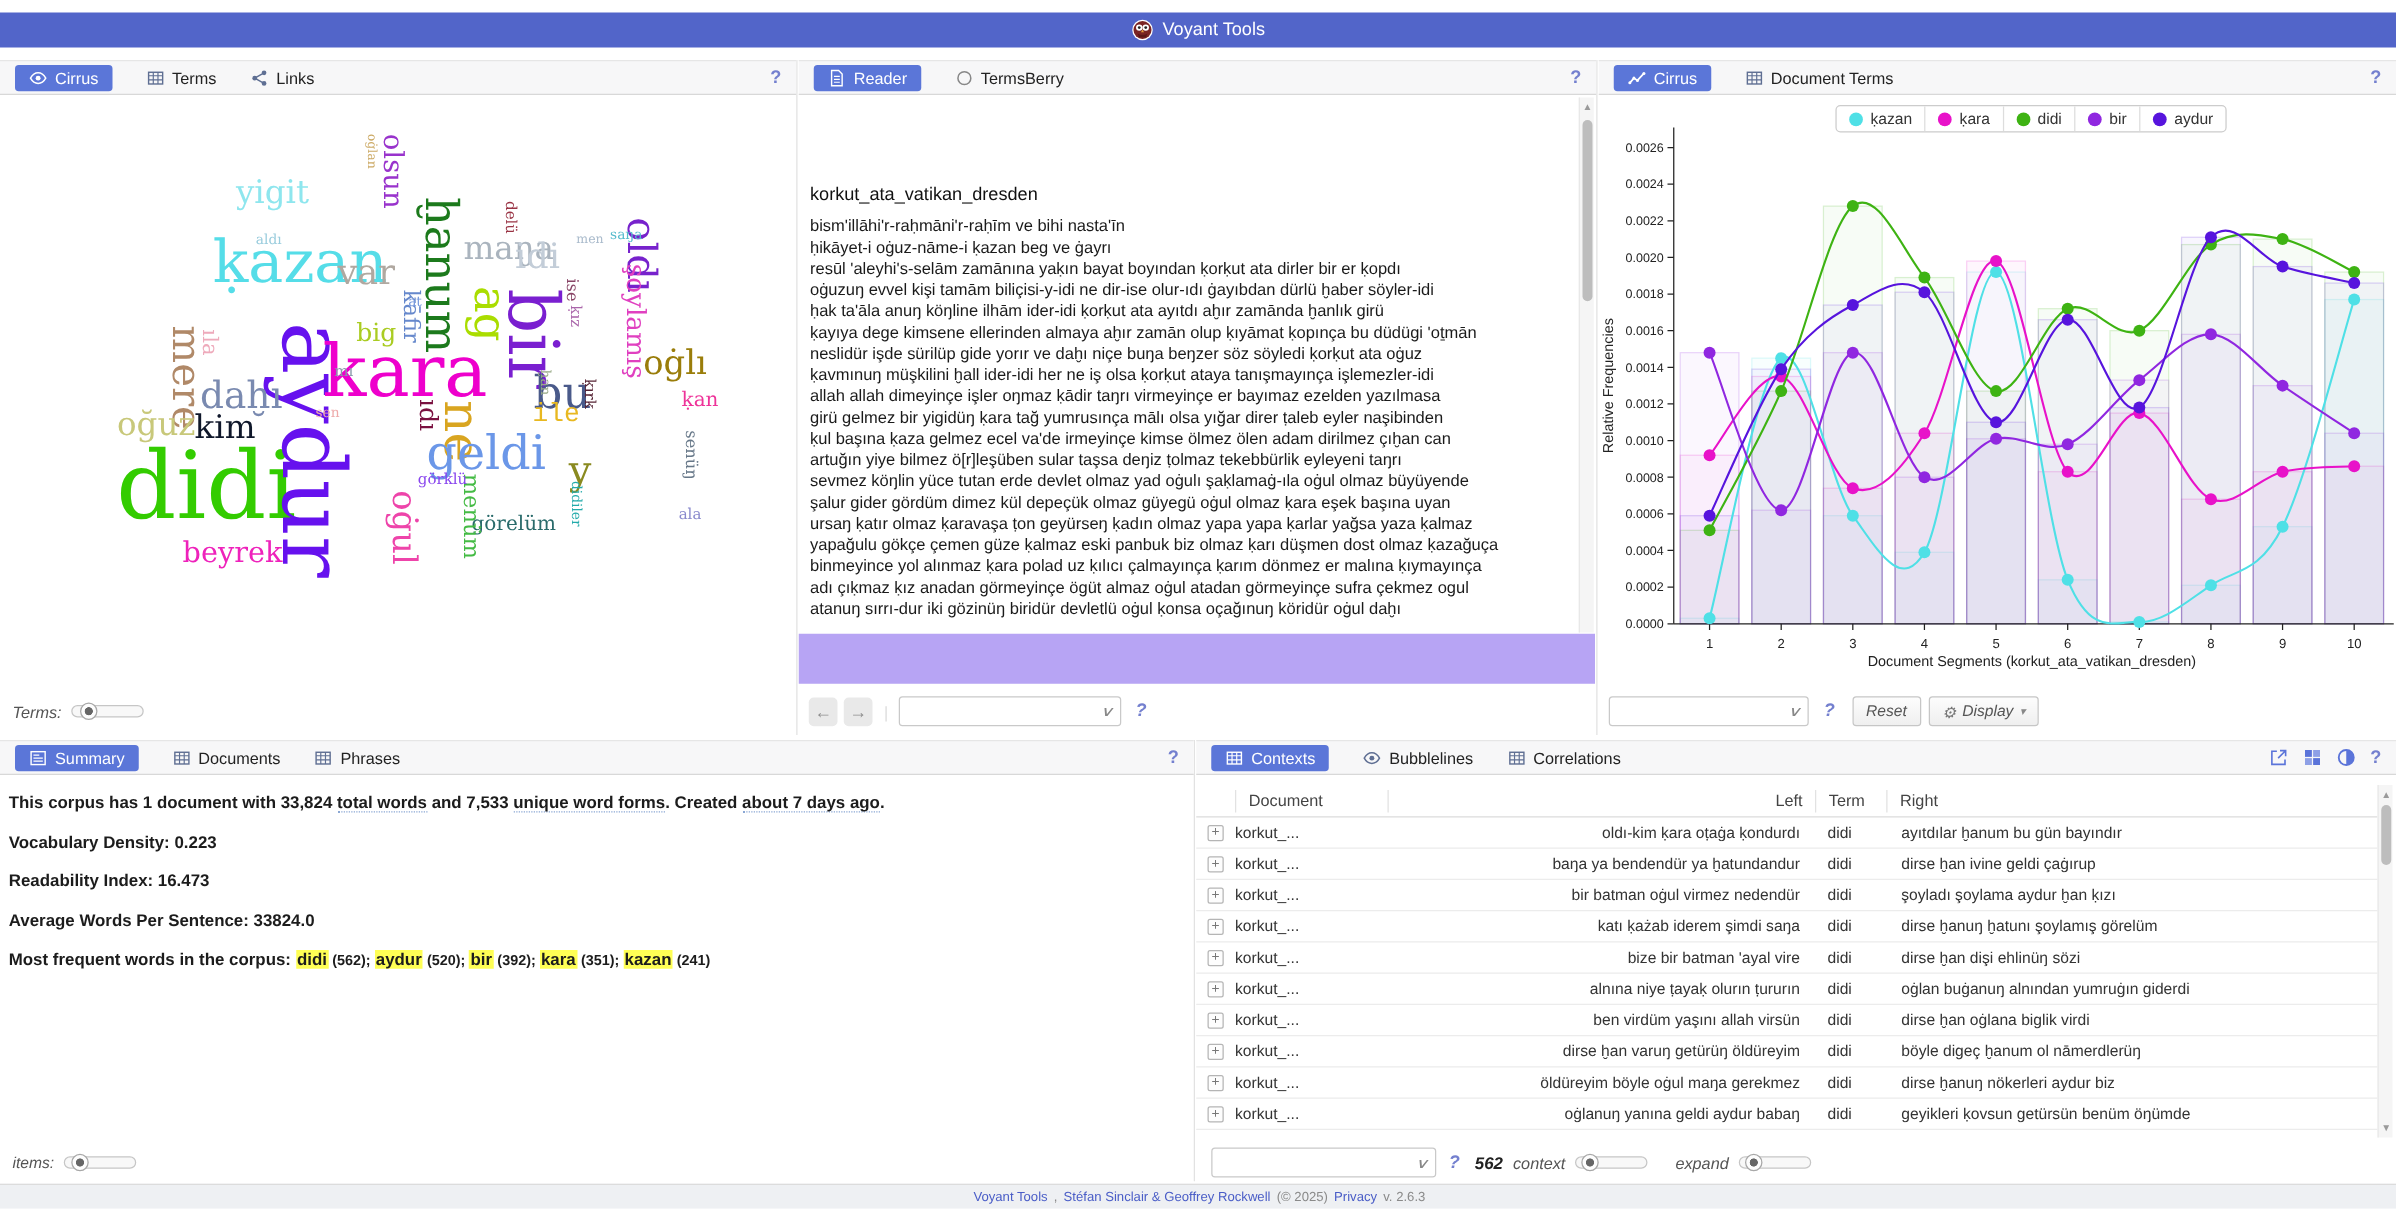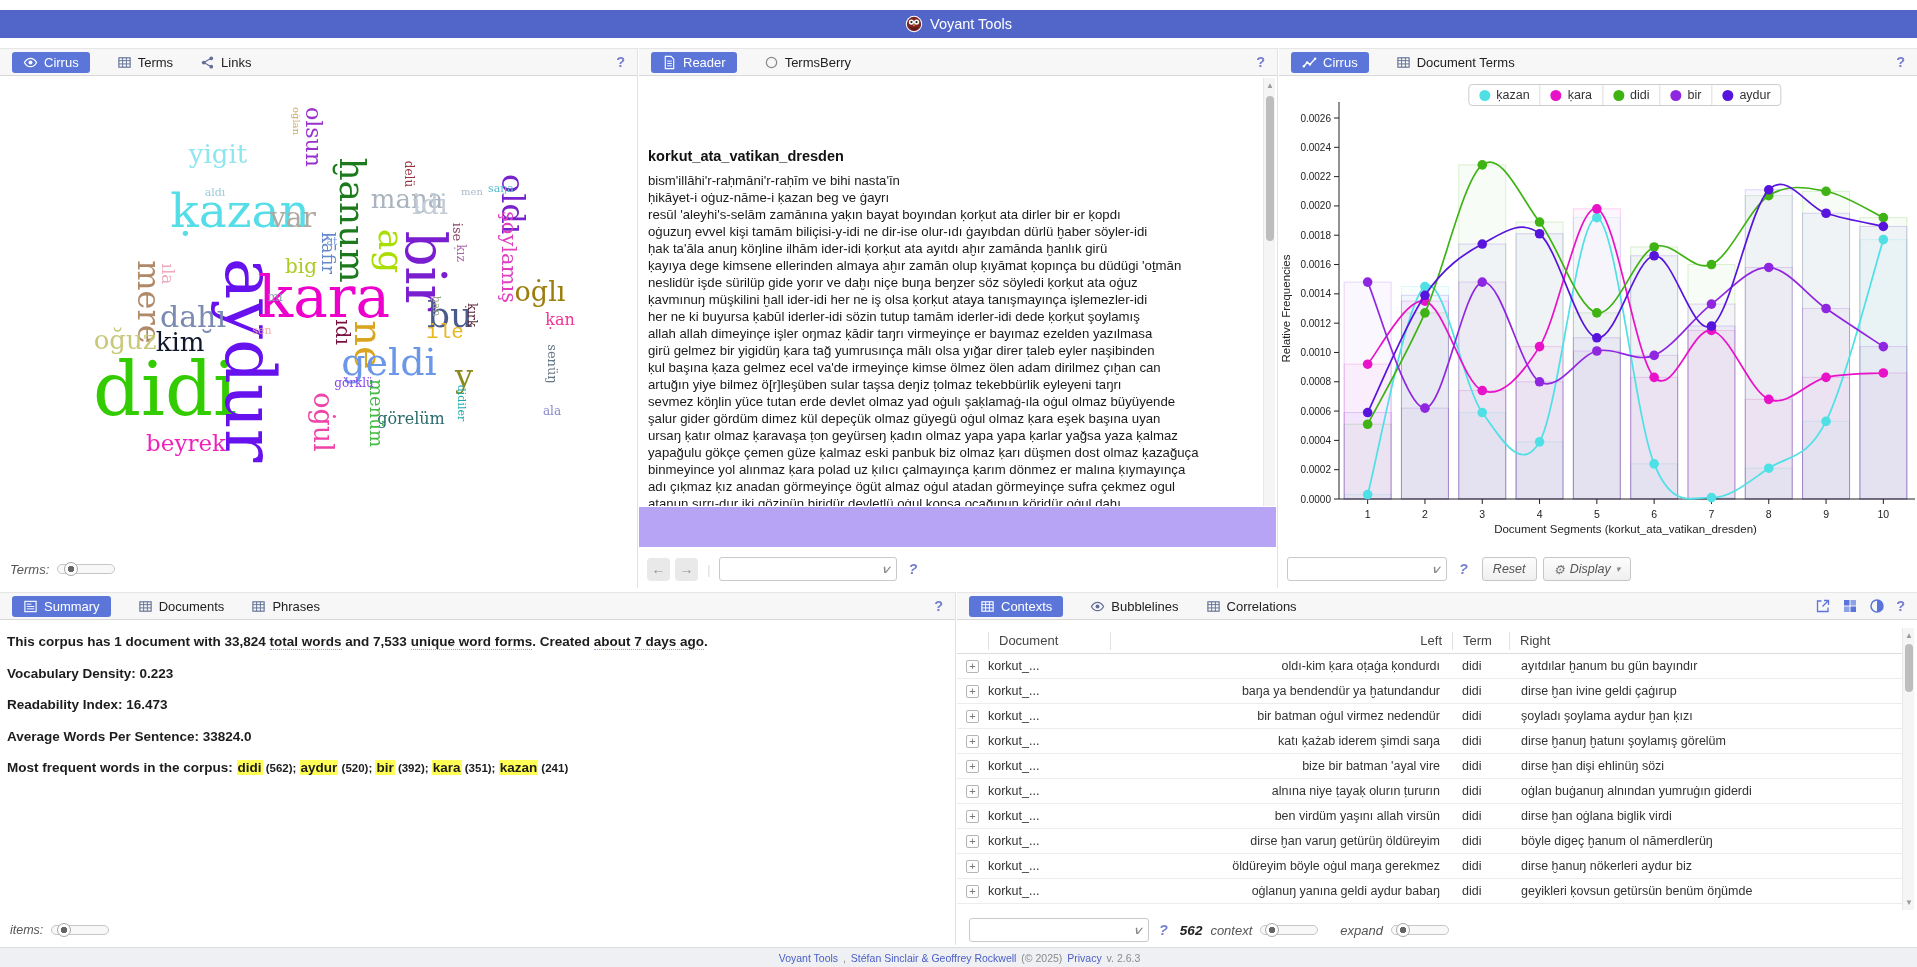--- a/index.html
+++ b/index.html
@@ -28,21 +28,21 @@
             display:inline-flex; align-items:center; justify-content:center; font-size:14px; }
   
   .cirrus-body { position:absolute; left:0; top:28px; width:636px; height:475px; overflow:hidden; }
   .cw { position:absolute; font-family:"DejaVu Serif",serif; line-height:1; white-space:nowrap;
         transform:translate(-50%,-50%); cursor:pointer; }
   .cw.v { transform:translate(-50%,-50%) rotate(90deg); }
   .tool-row { position:absolute; left:0; top:505px; right:14px; height:32px; display:flex; align-items:center;
               padding-left:10px; gap:8px; font-size:13px; color:#555;font-style:italic; }
   
   .reader-content { position:absolute; left:9px; top:100px; width:612px; height:358px; overflow:hidden; }
-  .reader-title { font-weight:bold; font-size:14.5px; color:#111; margin-bottom:8px; }
+  .reader-title { font-weight:normal; font-size:14.5px; color:#111; margin-bottom:8px; }
   .rline { white-space:nowrap; overflow:hidden; font-size:13.2px; line-height:17px; color:#1a1a1a; }
   .reader-progress { position:absolute; left:0; top:459px; width:637px; height:40px; background:#b7a4f4; }
   .scroll-v { position:absolute; width:12px; background:#f5f5f5; border-left:1px solid #e8e8e8; }
   .sv-thumb { position:absolute; left:2px; width:8px; background:#bdbdbd; border-radius:4px; }
   .sv-arrow { position:absolute; left:0; width:12px; text-align:center; font-size:8px; color:#9a9a9a; }
   
   #trend-legend { position:absolute; left:346px; top:36px; transform:translateX(-50%); display:inline-flex;
                   border:1px solid #ccc; border-radius:4px; overflow:hidden; background:#fff; z-index:2; }
   .leg-item { display:flex; align-items:center; gap:6px; padding:3px 10px; font-size:12.5px; color:#333; border-left:1px solid #ddd; }
   .leg-item:first-child { border-left:none; }
@@ -209,21 +209,20 @@
     <div class="reader-title">korkut_ata_vatikan_dresden</div>
     <div id="reader-lines">
         <div class="rline">bism'illāhi'r-raḥmāni'r-raḥīm ve bihi nasta'īn</div>
         <div class="rline">ḥikāyet-i oġuz-nāme-i ḳazan beg ve ġayrı</div>
         <div class="rline">resūl 'aleyhi's-selām zamānına yaḳın bayat boyından ḳorḳut ata dirler bir er ḳopdı</div>
         <div class="rline">oġuzuŋ evvel kişi tamām biliçisi-y-idi ne dir-ise olur-ıdı ġayıbdan dürlü ḫaber söyler-idi</div>
         <div class="rline">ḥak ta'āla anuŋ köŋline ilhām ider-idi ḳorḳut ata ayıtdı aḫır zamānda ḫanlık girü</div>
         <div class="rline">ḳayıya dege kimsene ellerinden almaya aḫır zamān olup ḳıyāmat ḳopınça bu düdügi 'oṯmān</div>
         <div class="rline">neslidür işde sürilüp gide yorır ve daḫı niçe buŋa beŋzer söz söyledi ḳorḳut ata oġuz</div>
         <div class="rline">ḳavmınuŋ müşkilini ḫall ider-idi her ne iş olsa ḳorḳut ataya tanışmayınça işlemezler-idi</div>
-        <div class="rline">her ne ki buyursa ḳabūl iderler-idi sözin tutup tamām iderler-idi dede ḳorḳut şoylamış</div>
         <div class="rline">allah allah dimeyinçe işler oŋmaz ḳādir taŋrı virmeyinçe er bayımaz ezelden yazılmasa</div>
         <div class="rline">girü gelmez bir yigidüŋ ḳara tağ yumrusınça mālı olsa yığar direr ṭaleb eyler naşibinden</div>
         <div class="rline">ḳul başına ḳaza gelmez ecel va'de irmeyinçe kimse ölmez ölen adam dirilmez çıḫan can</div>
         <div class="rline">artuğın yiye bilmez ö[r]leşüben sular taşsa deŋiz ṭolmaz tekebbürlik eyleyeni taŋrı</div>
         <div class="rline">sevmez köŋlin yüce tutan erde devlet olmaz yad oġulı şaḳlamaġ-ıla oġul olmaz büyüyende</div>
         <div class="rline">şalur gider gördüm dimez kül depeçük olmaz güyegü oġul olmaz ḳara eşek başına uyan</div>
         <div class="rline">ursaŋ ḳatır olmaz ḳaravaşa ṭon geyürseŋ ḳadın olmaz yapa yapa ḳarlar yağsa yaza ḳalmaz</div>
         <div class="rline">yapağulu gökçe çemen güze ḳalmaz eski panbuk biz olmaz ḳarı düşmen dost olmaz ḳazağuça</div>
         <div class="rline">binmeyince yol alınmaz ḳara polad uz ḳılıcı çalmayınça ḳarım dönmez er malına ḳıymayınça</div>
         <div class="rline">adı çıḳmaz ḳız anadan görmeyinçe ögüt almaz oġul atadan görmeyinçe sufra çekmez ogul</div>

